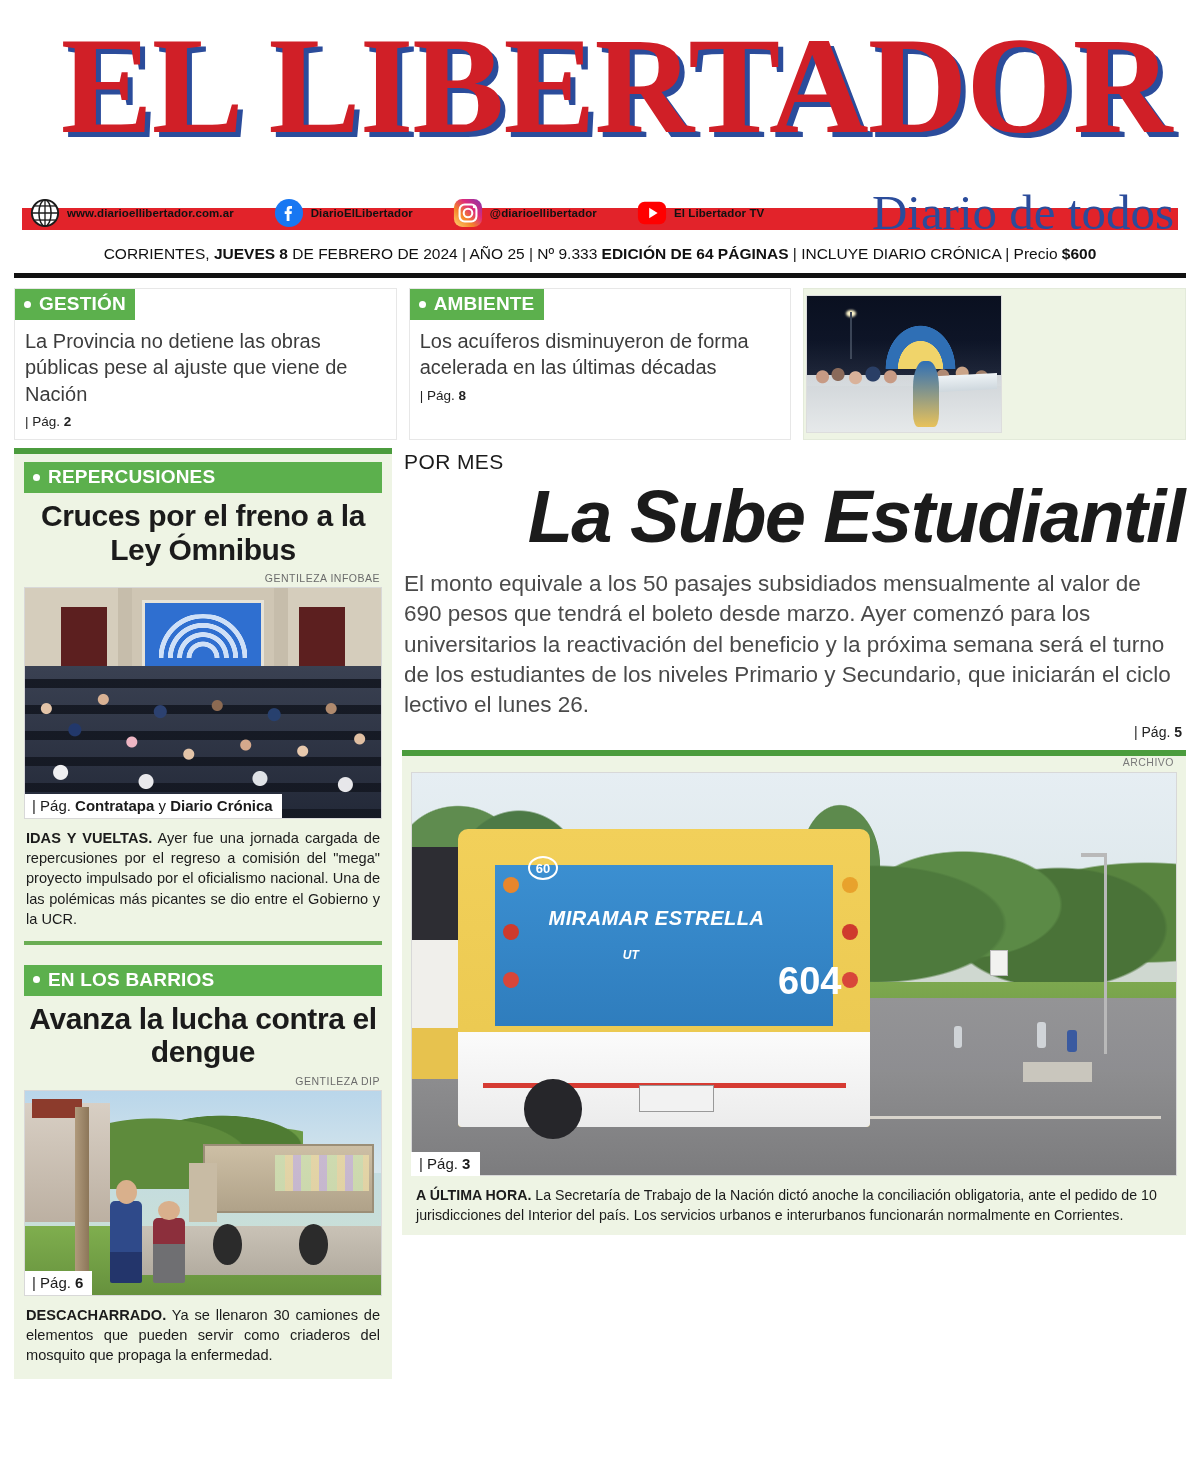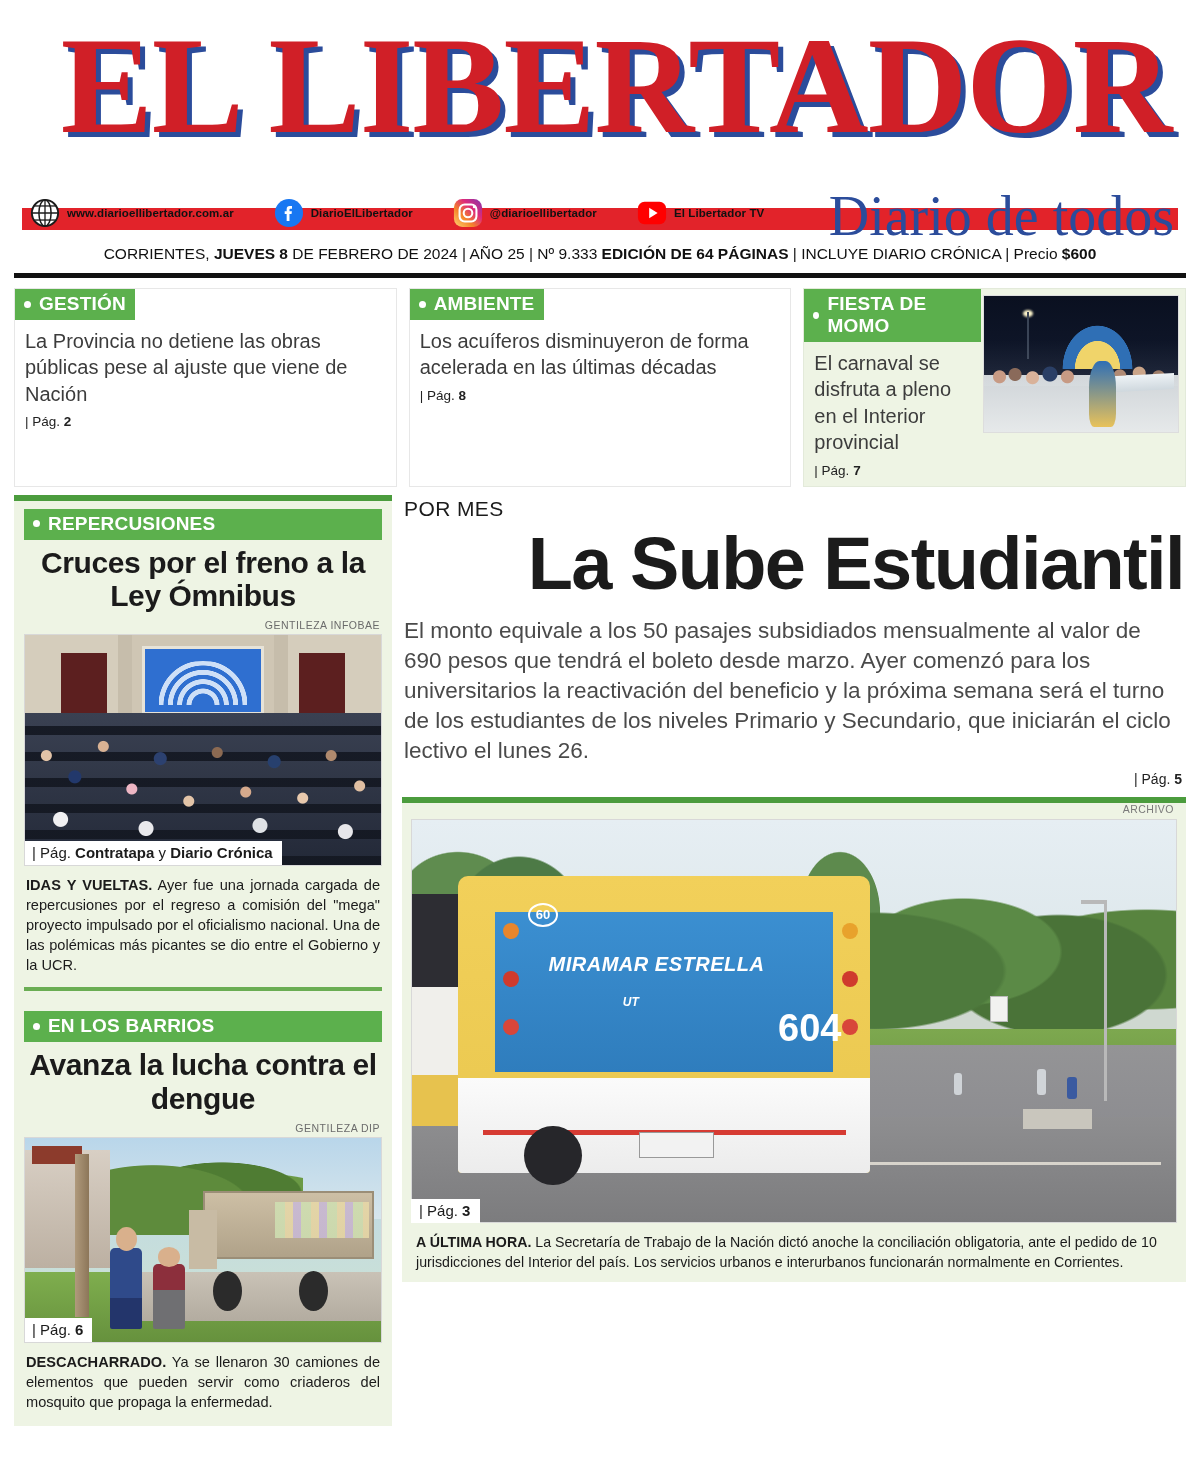--- a/index.html
+++ b/index.html
@@ -39,21 +39,21 @@
   .sitem { display: flex; align-items: center; height: 46px; }
   .sitem .lbl {
     font-size: 11.5px; font-weight: bold; color: #111;
     margin-left: 7px; white-space: nowrap; letter-spacing: .1px;
   }
   .ico { width: 30px; height: 30px; display: block; flex: 0 0 auto; }
   .gap { width: 40px; }
   .brandline {
     position: absolute; right: 26px; top: -6px;
     font-family: "Liberation Serif", serif;
-    font-size: 56px; color: #2b4c9b; white-space: nowrap;
+    font-size: 49px; color: #2b4c9b; white-space: nowrap;
     font-weight: normal;
   }
 
   
   .dateline {
     position: relative;
     text-align: center;
     font-size: 15.5px;
     color: #111;
     padding: 9px 0 10px 0;
@@ -199,20 +199,21 @@
   .deng-worker { position:absolute; bottom:6%; width:9%; height:40%; background: linear-gradient(#2f4a8a 0 62%, #23356b 62% 100%); border-radius: 5px 5px 2px 2px; }
   .deng-worker.a { left:24%; } .deng-worker.b { left:36%; height:32%; background: linear-gradient(#8c2f3c 0 40%, #6f6f72 40% 100%); }
   .deng-head { position:absolute; top:-26%; left:16%; width:68%; height:30%; background:#d9b08c; border-radius:50%; }
 
   
   .eyebrow { font-size: 21px; color: #1b1b1b; letter-spacing: .4px; padding: 2px 0 2px 2px; }
   .headline {
     font-size: 74px; line-height: 0.99; font-weight: bold;
     color: #1b1b1b; text-align: right; letter-spacing: -1.6px;
     padding: 4px 2px 0 0;
+    font-style: italic;
   }
   .lead {
     font-size: 22.5px; line-height: 1.34; color: #4a4a4a;
     padding: 16px 2px 0 2px;
   }
   .lead-pag { text-align: right; font-size: 14px; color: #222; padding: 4px 4px 0 0; }
   .lead-pag b { font-weight: bold; }
 
   .rpanel { background: #eef4e4; padding: 0 0 8px 0; }
   .rpanel-head {
@@ -382,31 +383,20 @@
       </div>
       <div class="teaser-body">Los acuíferos disminuyeron de forma acelerada en las últimas décadas</div>
       <div class="pagref">
         <span>| Pág.</span>
         <b>8</b>
       </div>
     </div>
 
     <div class="teaser tinted">
       <div class="teaser-split">
-        <div class="tleft">
-          <div class="kicker">
-            <span class="kdot"></span>
-            <span>FIESTA DE MOMO</span>
-          </div>
-          <div class="teaser-body">El carnaval se disfruta a pleno en el Interior provincial</div>
-          <div class="pagref">
-            <span>| Pág.</span>
-            <b>7</b>
-          </div>
-        </div>
         <div class="teaser-photo">
           <div class="carn-sky"></div>
           <div class="carn-lampglow"></div>
           <div class="carn-streetlamp"></div>
           <div class="carn-ground"></div>
           <div class="carn-crowd"></div>
           <div class="carn-banner"></div>
           <div class="carn-dancer">
             <div class="carn-plume"></div>
             <div class="carn-body"></div>

